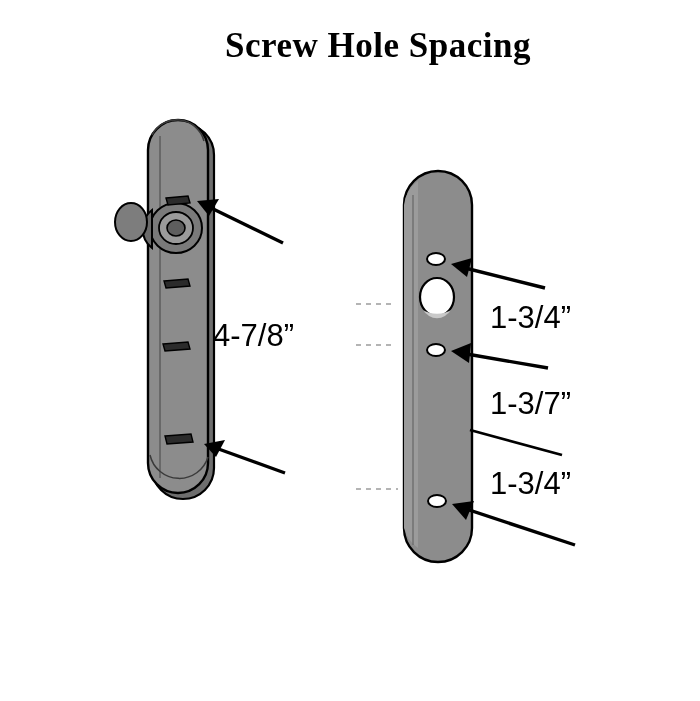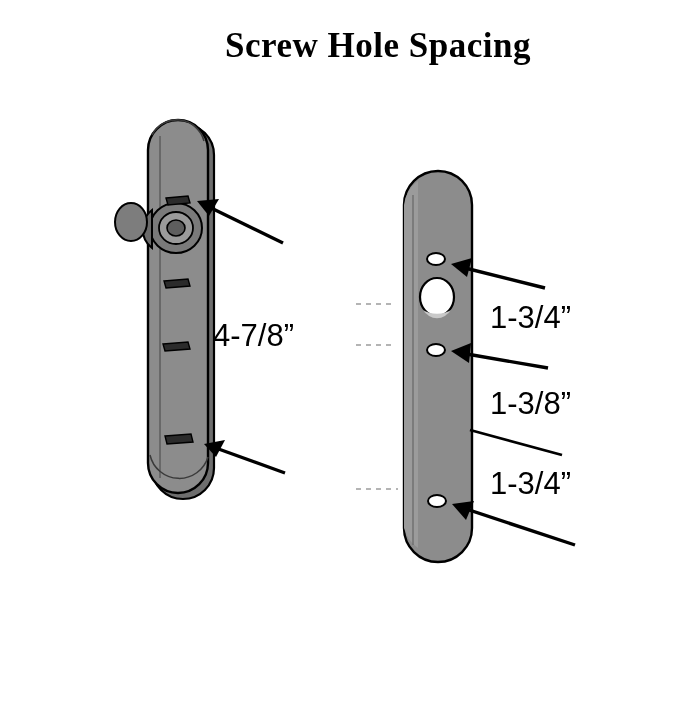--- a/index.html
+++ b/index.html
@@ -128,17 +128,17 @@
 
       <line x1="575" y1="545" x2="463" y2="508" stroke="#000000" stroke-width="3.4"></line>
       <polygon points="452,504 474,501 466,520" fill="#000000"></polygon>
     </g>
   </svg>
 
   <div class="dim-label" id="lbl-left">4-7/8”</div>
 
   <div class="dim-label" id="lbl-r1">1-3/4”</div>
 
-  <div class="dim-label" id="lbl-r2">1-3/8”</div>
+  <div class="dim-label" id="lbl-r2">1-3/7”</div>
 
   <div class="dim-label" id="lbl-r3">1-3/4”</div>
 
 </div>
 
 </body></html>

